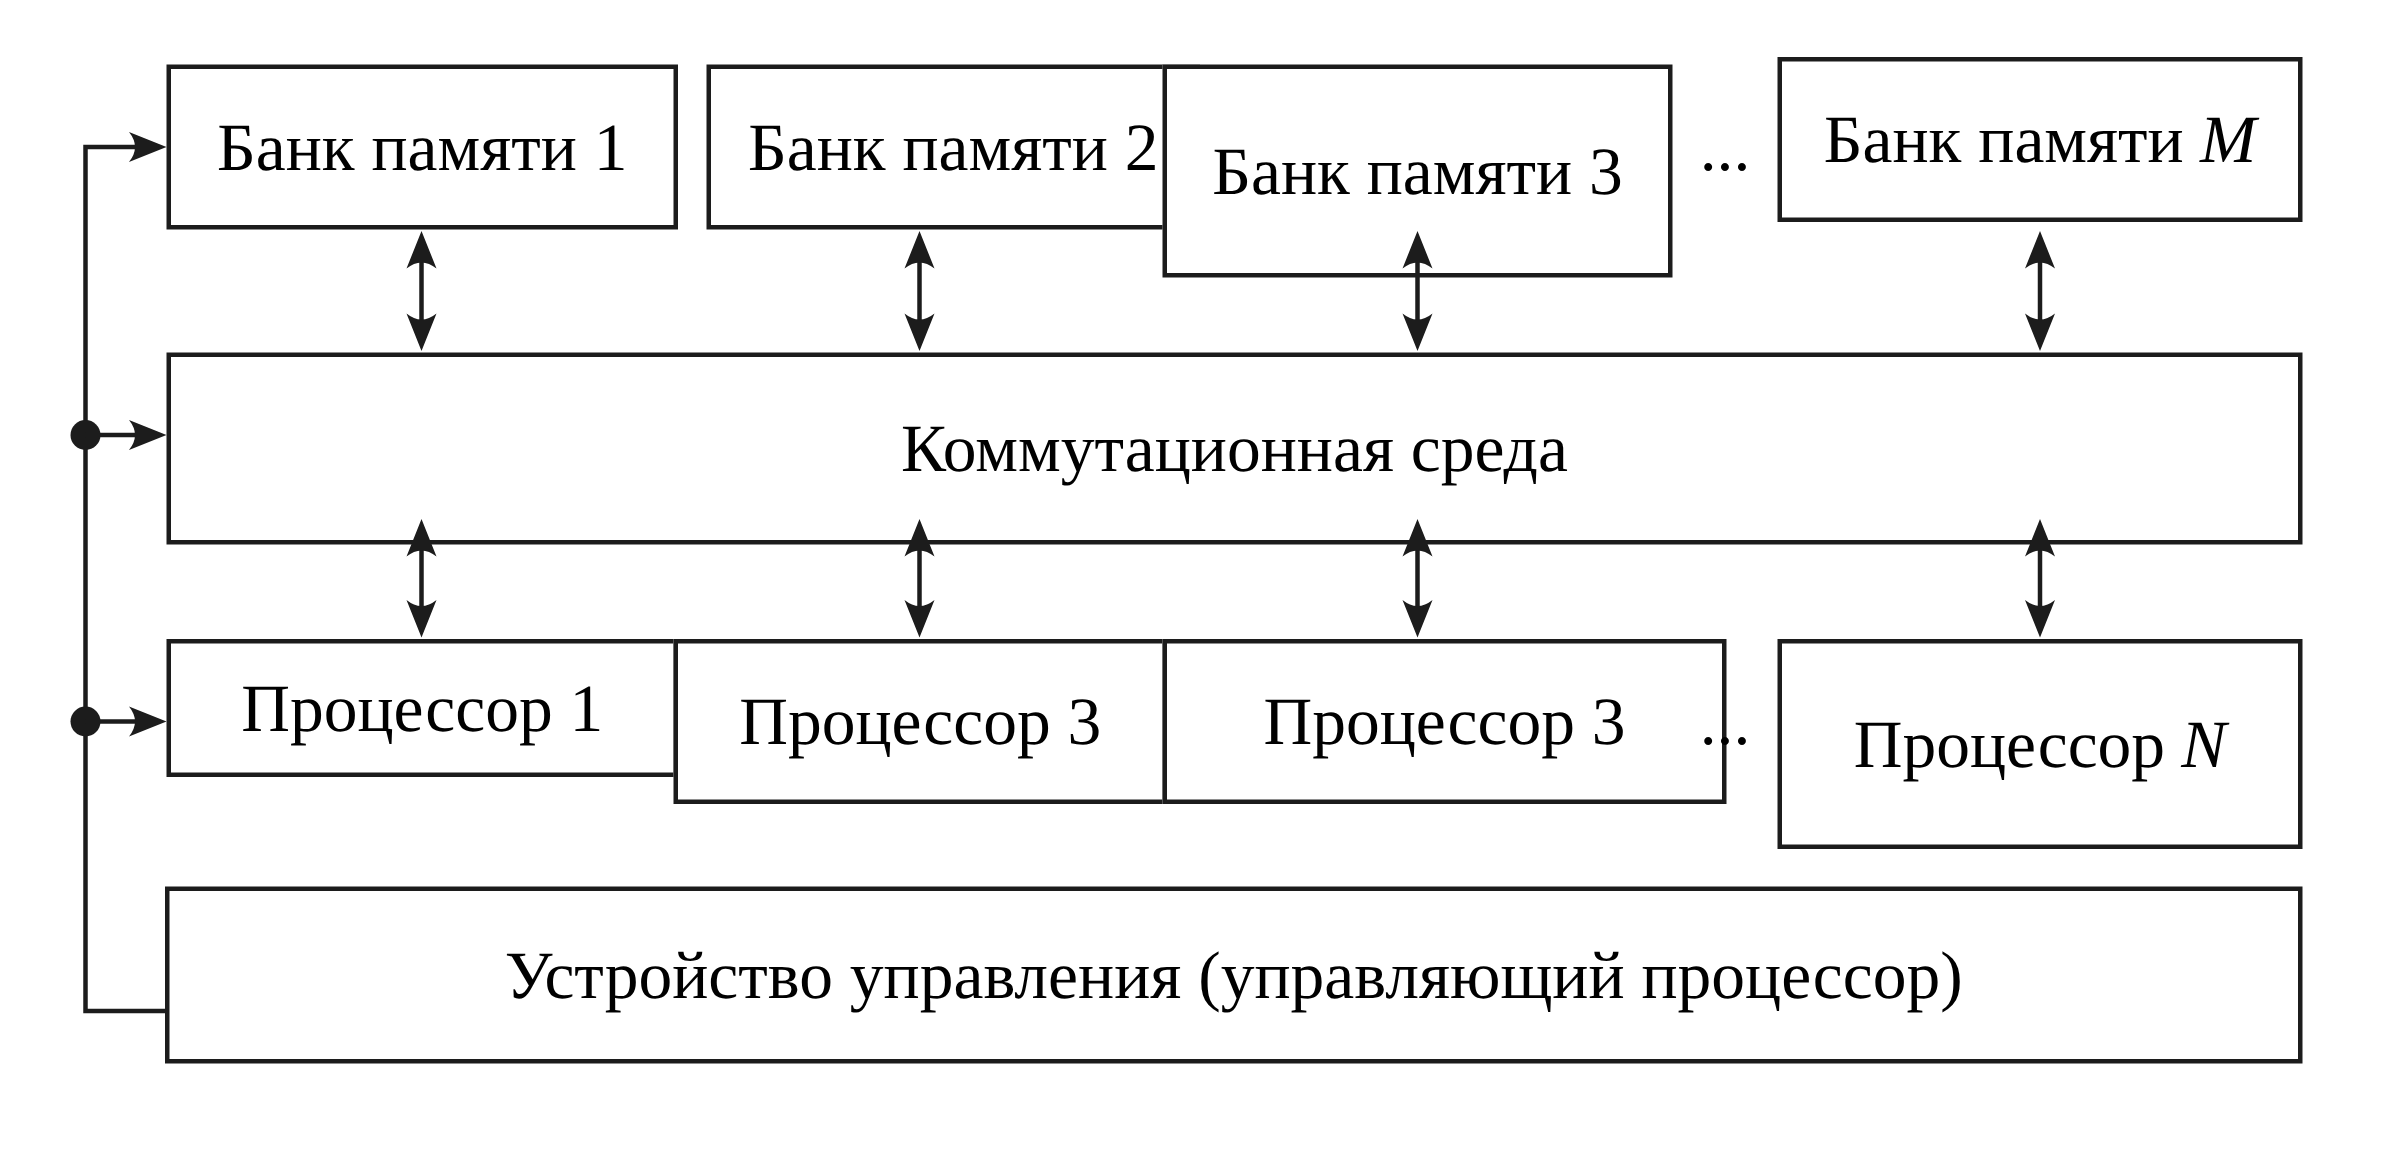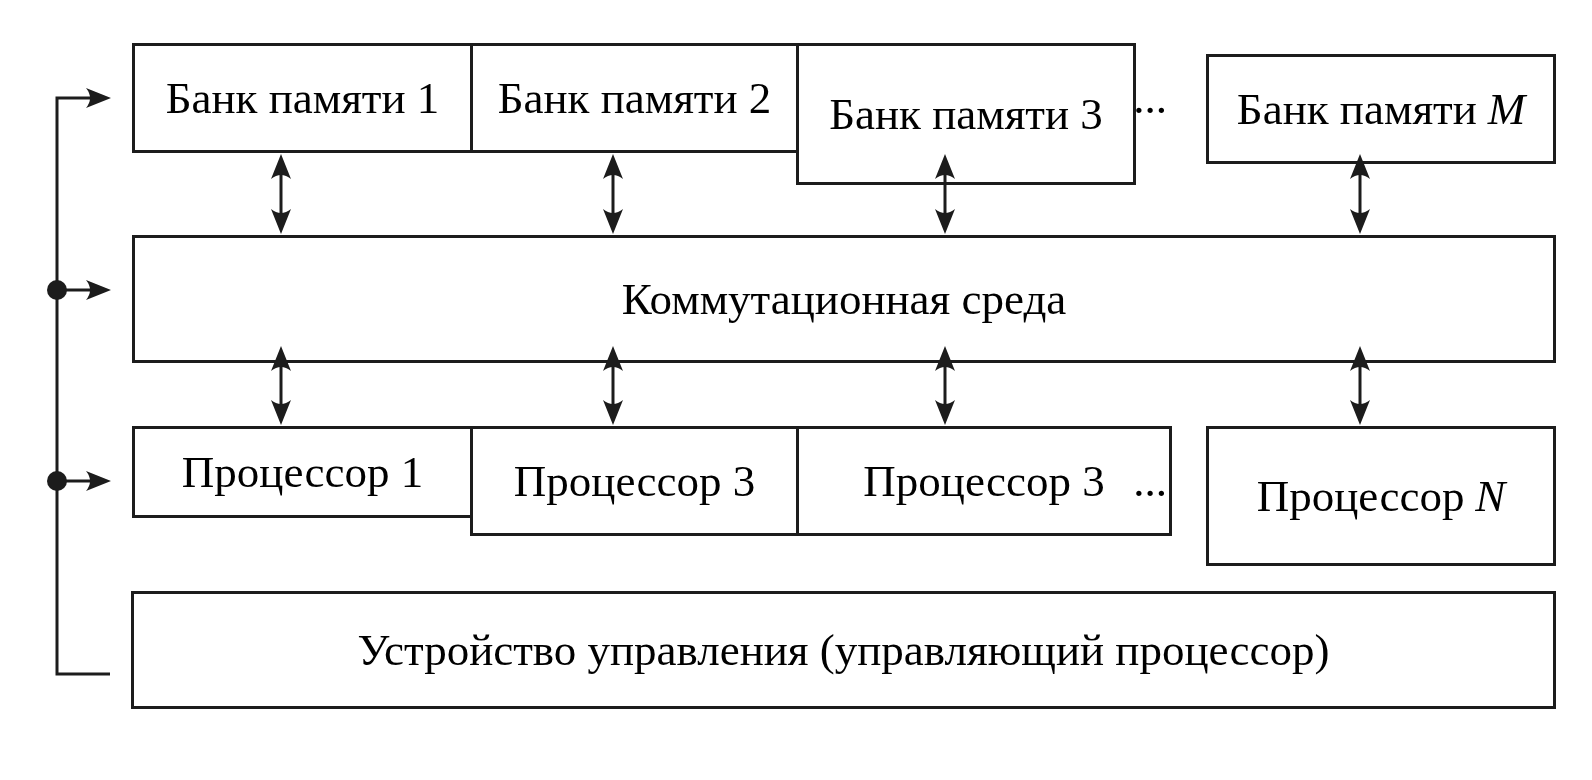--- a/index.html
+++ b/index.html
@@ -21,21 +21,20 @@
     box-sizing:border-box;
     border:3px solid var(--line);
     background:var(--background);
     display:flex;
     align-items:center;
     justify-content:center;
     font-size:45px;
     line-height:1;
     white-space:nowrap;
     z-index:1;
-    margin-left:21px;
   }
   .dots{
     position:absolute;
     display:flex;
     align-items:center;
     justify-content:center;
     font-size:45px;
     line-height:1;
     z-index:1;
   }
@@ -124,30 +123,30 @@
     <g>
       <line class="shaft" x1="1360" y1="364" x2="1360" y2="407"></line>
       <use class="head" href="#ah" transform="translate(1360,346) rotate(-90)"></use>
       <use class="head" href="#ah" transform="translate(1360,425) rotate(90)"></use>
     </g>
   </svg>
 
   <div class="box" style="left:111px;top:43px;width:341px;height:110px">
     <span>Банк памяти 1</span>
   </div>
-  <div class="box" style="left:449px;top:43px;width:329px;height:110px">
+  <div class="box" style="left:471px;top:43px;width:329px;height:110px">
     <span>Банк памяти 2</span>
   </div>
   <div class="box" style="left:775px;top:43px;width:340px;height:142px">
     <span>Банк памяти 3</span>
   </div>
   <div class="dots" style="left:1115px;top:43px;width:70px;height:110px">
     <span>...</span>
   </div>
-  <div class="box" style="left:1185px;top:54px;width:350px;height:110px">
+  <div class="box" style="left:1185px;top:38px;width:350px;height:110px">
     <span>Банк памяти</span>
       <span class="var">M</span>
   </div>
 
   <div class="box" style="left:111px;top:235px;width:1424px;height:128px">
     <span>Коммутационная среда</span>
   </div>
 
   <div class="box" style="left:111px;top:426px;width:341px;height:92px">
     <span>Процессор 1</span>

